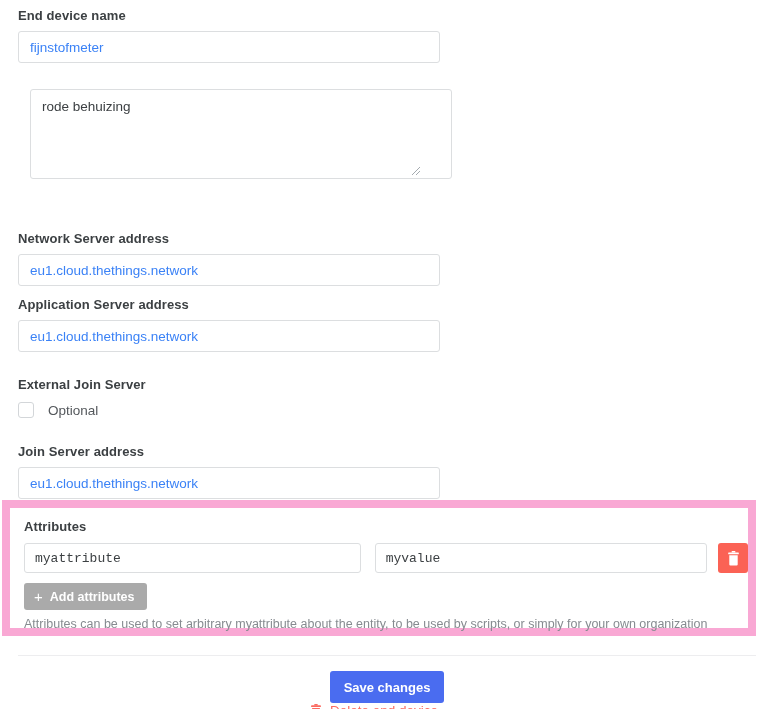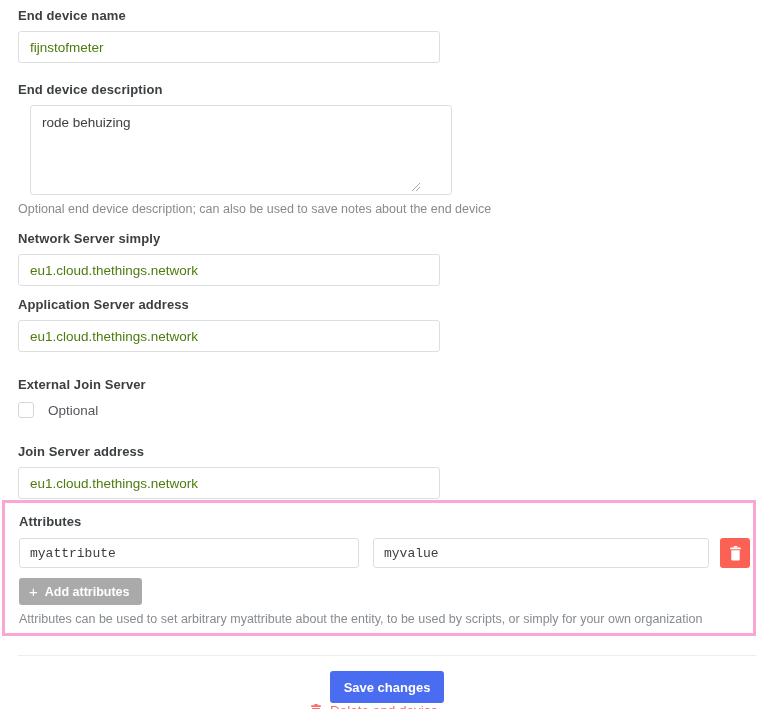--- a/index.html
+++ b/index.html
@@ -30,21 +30,21 @@
     display: block;
     width: 422px;
     height: 32px;
     margin-top: 7px;
     padding: 0 11px;
     border: 1px solid #dcdee0;
     border-radius: 3px;
     background: #fff;
     font-family: "Liberation Sans", sans-serif;
     font-size: 13.5px;
-    color: #4d7c0f;
+    color: #3b82f6;
     outline: none;
   }
   .input::placeholder { color: #b9bcc0; }
 
   .textarea-wrap { position: relative; width: 406px; margin-top: 7px; padding-left: 12px; }
   .textarea {
     display: block;
     width: 422px;
     height: 90px;
     padding: 8px 11px;
@@ -86,21 +86,21 @@
     color: #54585c;
   }
 
   
   .highlight {
     position: absolute;
     left: 2px;
     top: 500px;
     width: 754px;
     height: 136px;
-    border: 3px solid #f9a8d4;
+    border: 8px solid #f9a8d4;
     background: #fff;
   }
   .highlight-inner { padding: 11px 0 0 14px; }
 
   
   .attr-row {
     display: flex;
     align-items: center;
     margin-top: 8px;
   }
@@ -192,32 +192,30 @@
 <body>
 
 <div class="page">
 
   <div class="field" style="position:absolute;left:0;top:8px;">
     <div class="label">End device name</div>
     <input class="input" type="text" value="fijnstofmeter" style="">
   </div>
 
   <div class="field" style="position:absolute;left:0;top:82px;">
-    <div class="label">End device description</div>
     <div class="textarea-wrap">
       <textarea class="textarea" style="">rode behuizing</textarea>
       <svg class="resize-handle" viewBox="0 0 10 10">
         <path d="M9 1 L1 9 M9 5 L5 9" stroke="#9aa0a6" stroke-width="0.9" fill="none"></path>
       </svg>
     </div>
-    <div class="helper">Optional end device description; can also be used to save notes about the end device</div>
   </div>
 
   <div class="field" style="position:absolute;left:0;top:231px;">
-    <div class="label">Network Server simply</div>
+    <div class="label">Network Server address</div>
     <input class="input" type="text" value="eu1.cloud.thethings.network" style="">
   </div>
 
   <div class="field" style="position:absolute;left:0;top:297px;">
     <div class="label">Application Server address</div>
     <input class="input" type="text" value="eu1.cloud.thethings.network" style="">
   </div>
 
   <div class="field" style="position:absolute;left:0;top:377px;">
     <div class="label">External Join Server</div>

